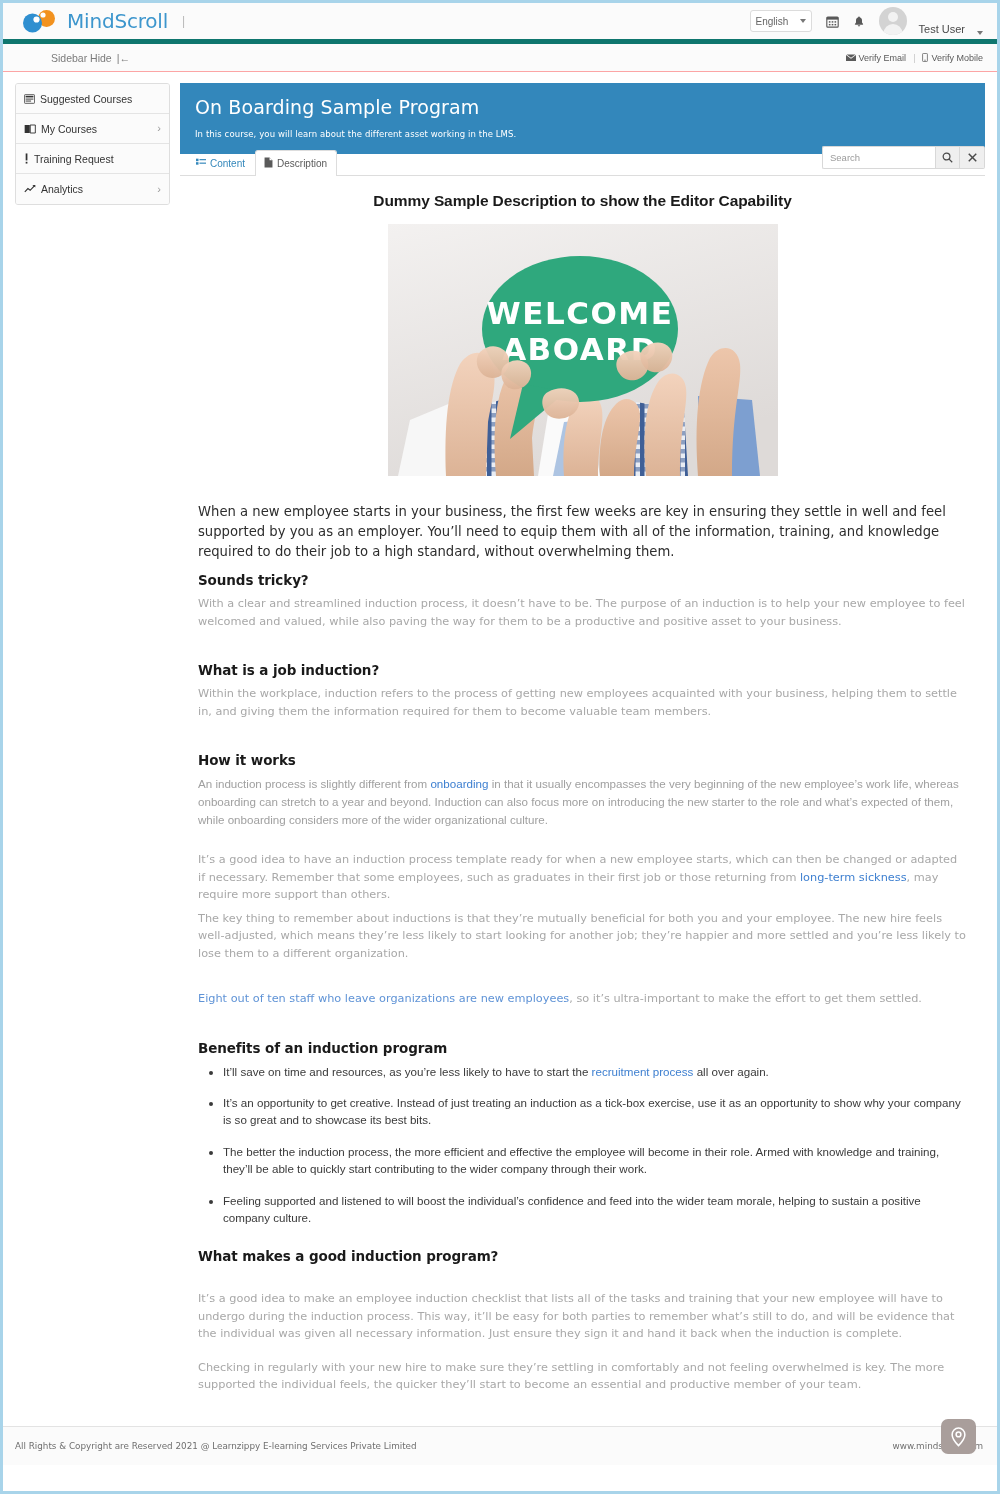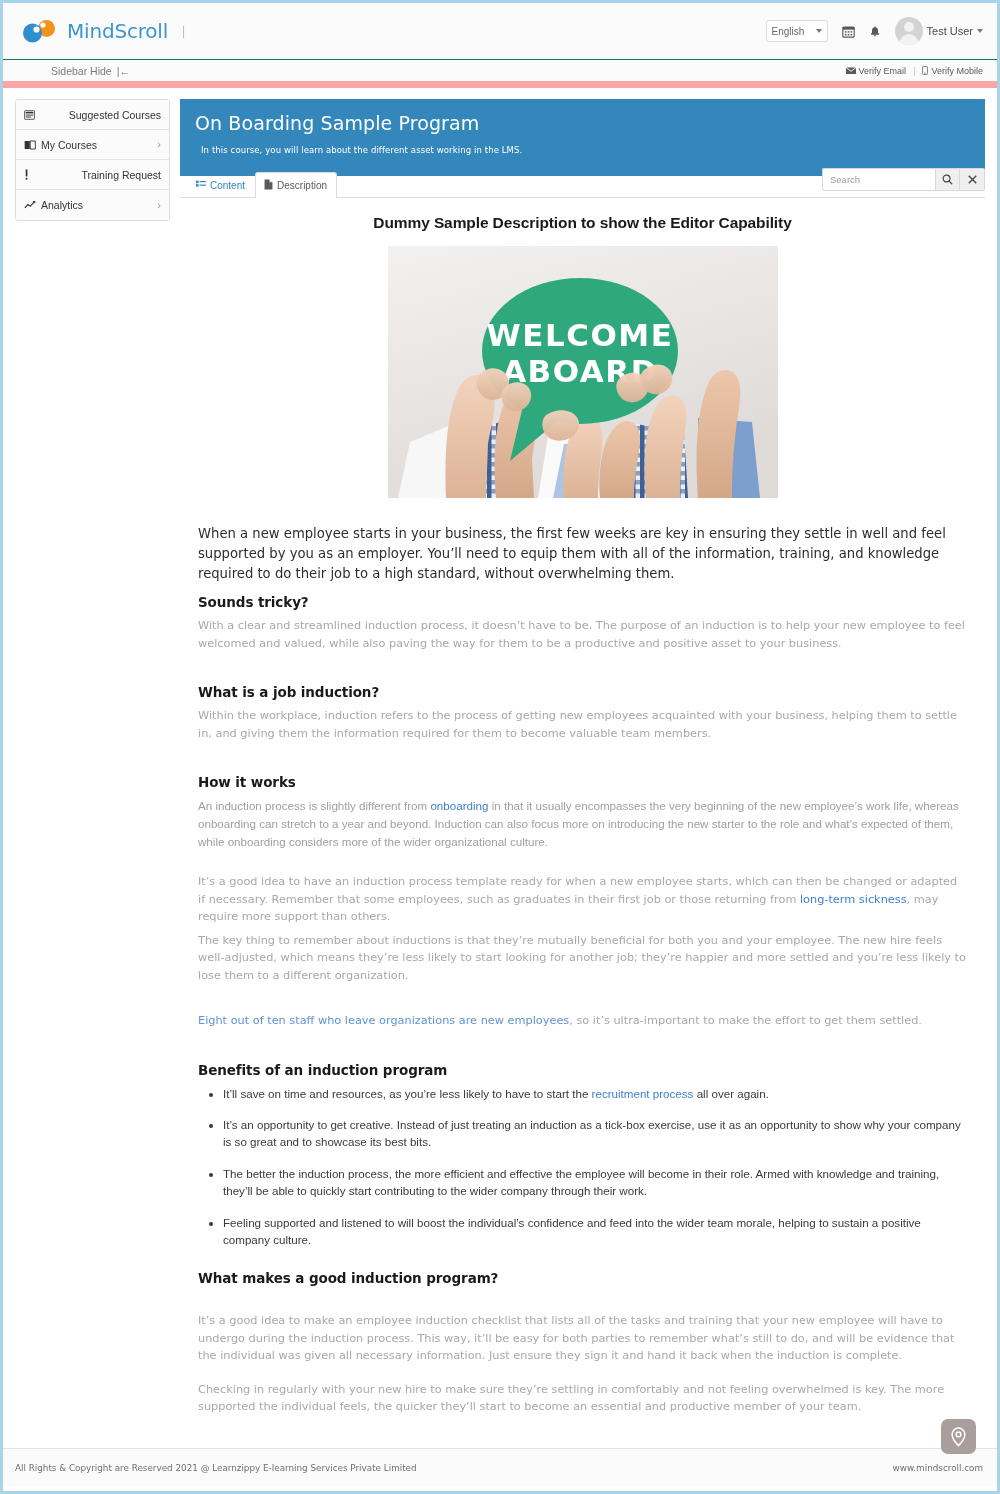--- a/index.html
+++ b/index.html
@@ -16,23 +16,23 @@
     width: 1000px;
     height: 1494px;
     overflow: hidden;
     box-sizing: border-box;
     border: 3px solid #a8d4ea;
     background: #ffffff;
   }
   
   .topbar {
     position: relative;
-    height: 57px;
+    height: 41px;
     background: #fbfbfb;
-    border-bottom: 1px solid #0f766e;
+    border-bottom: 5px solid #0f766e;
     display: flex;
     align-items: center;
     padding: 0 14px 0 18px;
     box-sizing: border-box;
   }
   .brand {
     display: flex;
     align-items: center;
     gap: 8px;
   }
@@ -68,21 +68,21 @@
     font-size: 10px;
     color: #666;
   }
   .caret-down {
     width: 0; height: 0;
     border-left: 3.5px solid transparent;
     border-right: 3.5px solid transparent;
     border-top: 4px solid #777;
   }
   .ic { color: #585858; display:inline-flex; align-items:center; }
-  .avatar-wrap { display:flex; align-items:center; gap:4px; }
+  .avatar-wrap { display:flex; align-items:flex-end; gap:12px; }
   .avatar {
     width: 28px; height: 28px; border-radius: 50%;
     background: #d3d3d3;
     overflow: hidden;
     position: relative;
   }
   .avatar::before {
     content:"";
     position:absolute; left:50%; top:5px;
     transform: translateX(-50%);
@@ -95,21 +95,21 @@
     transform: translateX(-50%);
     width:19px; height:14px; border-radius:10px 10px 0 0;
     background:#f2f2f2;
   }
   .username { font-size: 11px; color: #4a4a4a; }
   
   .subbar {
     position: relative;
     height: 28px;
     background: #fbfbfb;
-    border-bottom: 7px solid #fca5a5;
+    border-bottom: 1px solid #fca5a5;
     display: flex;
     align-items: center;
     box-sizing: border-box;
     padding: 0 14px 0 0;
   }
   .sidebar-hide {
     margin-left: 48px;
     font-size: 10.5px;
     color: #7b7b7b;
     display: flex;
@@ -146,21 +146,20 @@
   .side-item {
     height: 30px;
     display: flex;
     align-items: center;
     padding: 0 8px;
     border-bottom: 1px solid #e4e4e4;
     font-size: 10.5px;
     color: #333;
     box-sizing: border-box;
     background: #fbfbfb;
-    justify-content: space-between;
   }
   .side-item:last-child { border-bottom: none; }
   .side-icon { margin-right: 5px; display:inline-flex; color:#333; }
   .side-chev {
     margin-left: auto;
     color: #9a9a9a;
     font-size: 11px;
     line-height: 1;
   }
   
@@ -178,21 +177,21 @@
   .course-title {
     font-family: "DejaVu Sans", sans-serif;
     font-size: 19px;
     font-weight: normal;
     margin: 0 0 11px 0;
     letter-spacing: 0.1px;
   }
   .course-sub {
     font-family: "DejaVu Sans", sans-serif;
     font-size: 8.5px;
-    margin: 6px;
+    margin: 0;
     letter-spacing: 0.1px;
   }
   
   .tabs-row {
     position: relative;
     display: flex;
     align-items: flex-end;
     border-bottom: 1px solid #ddd;
     height: 22px;
     padding-left: 7px;

